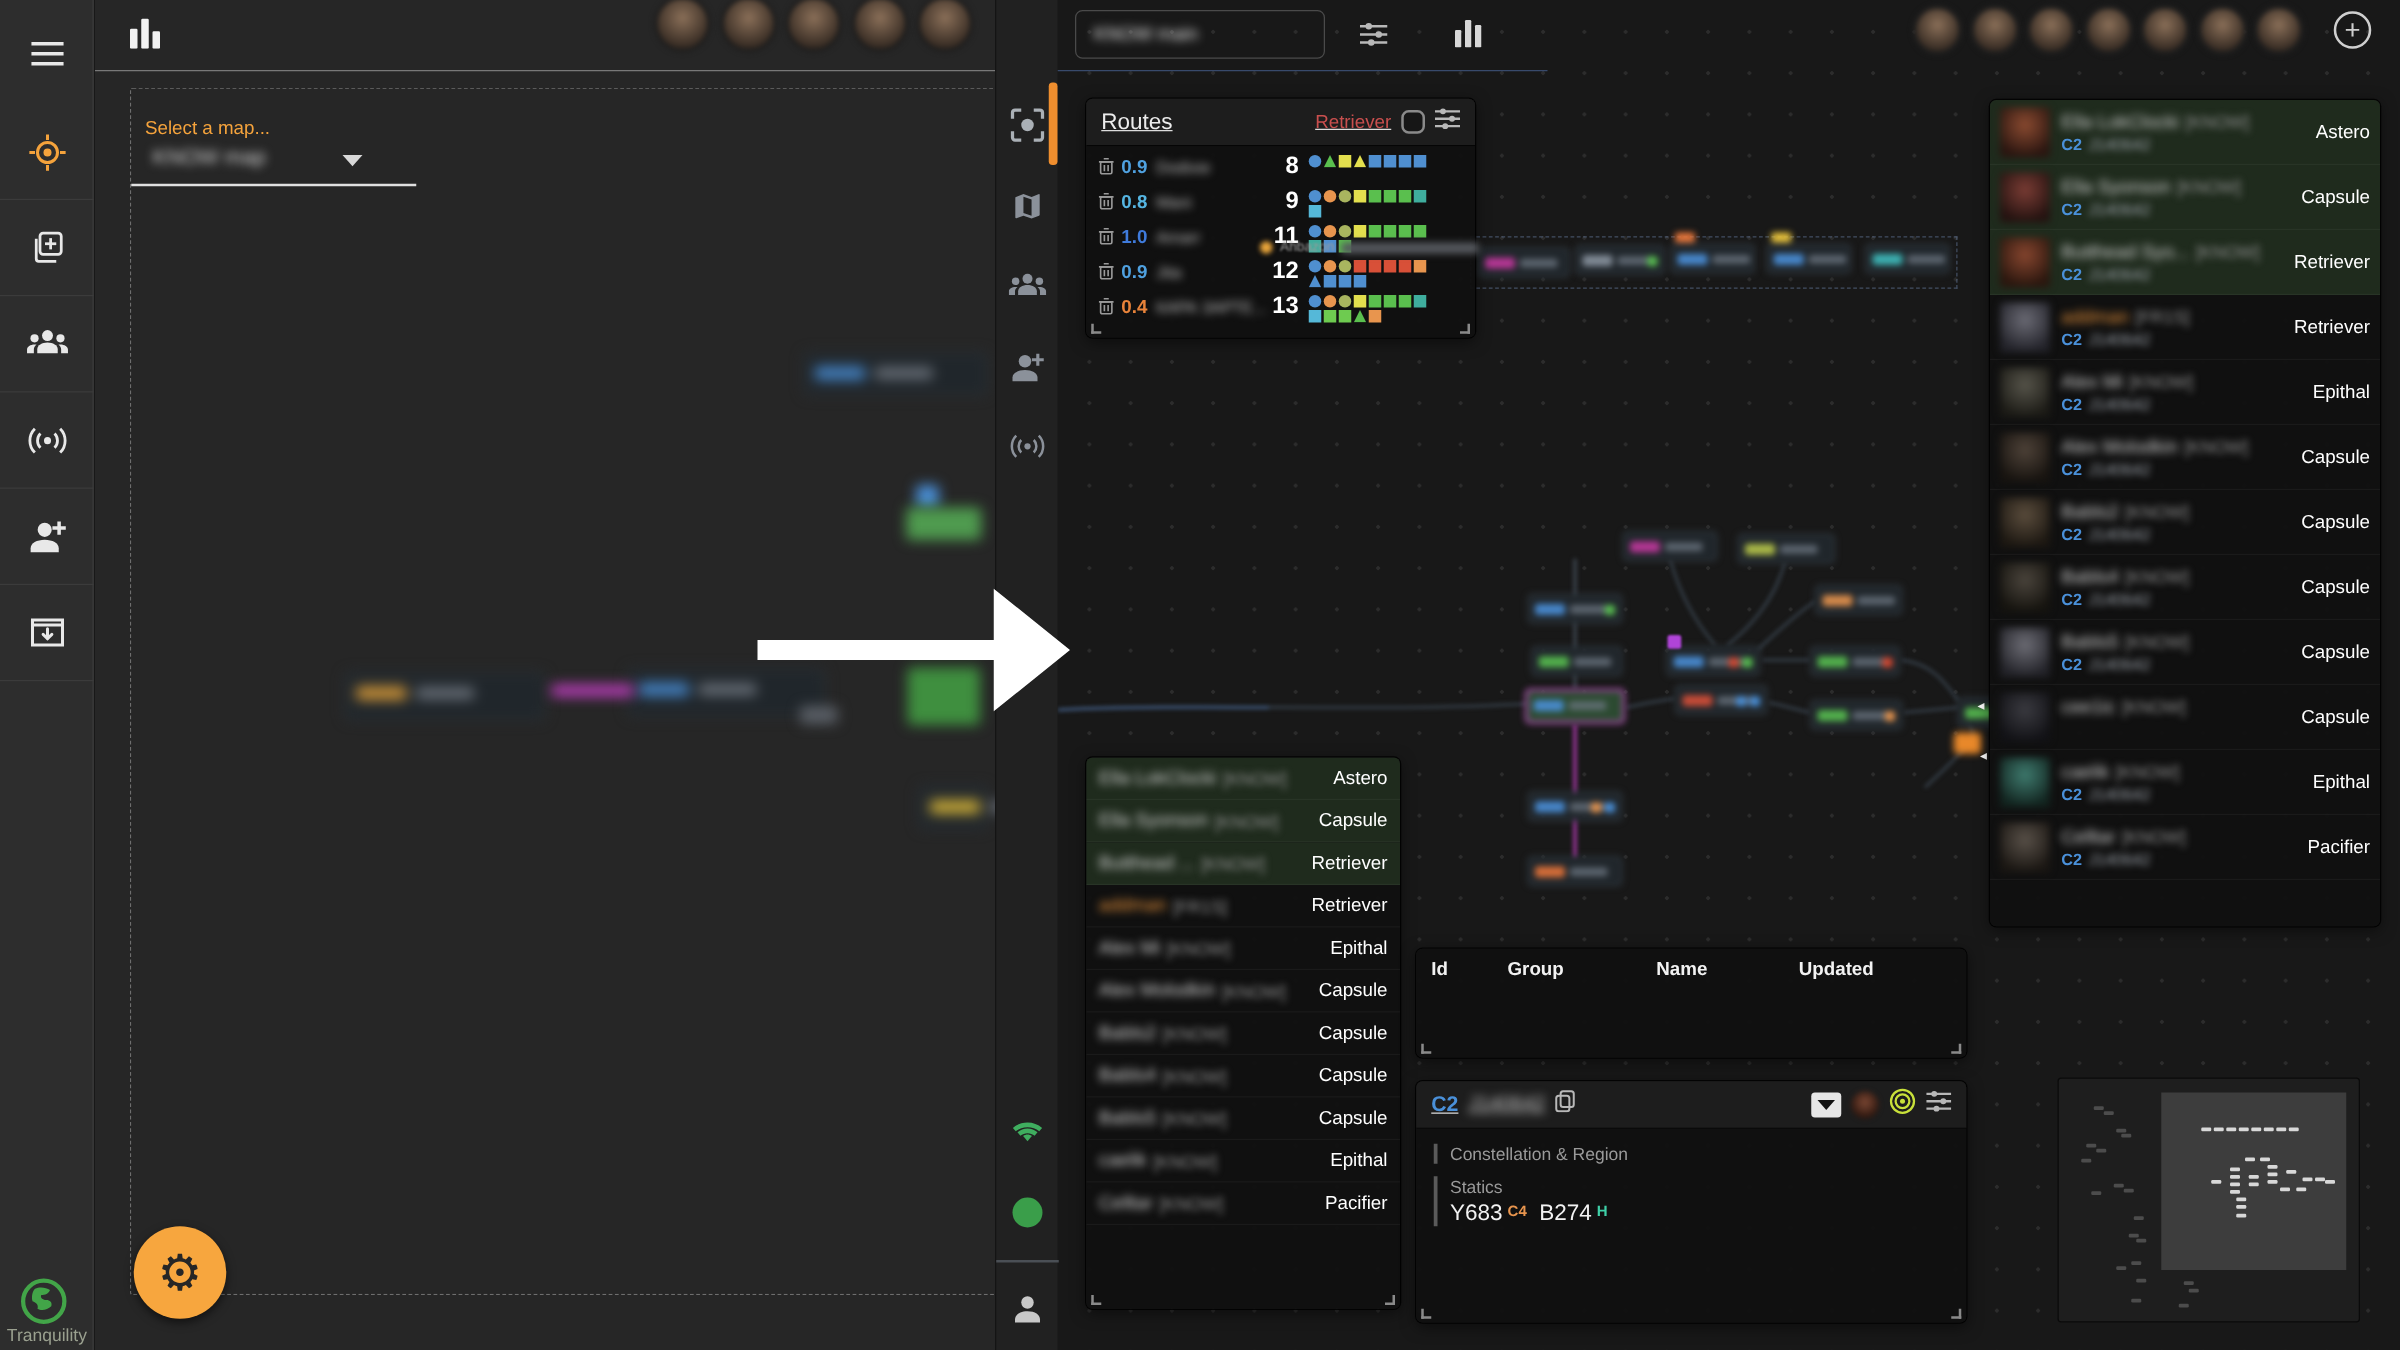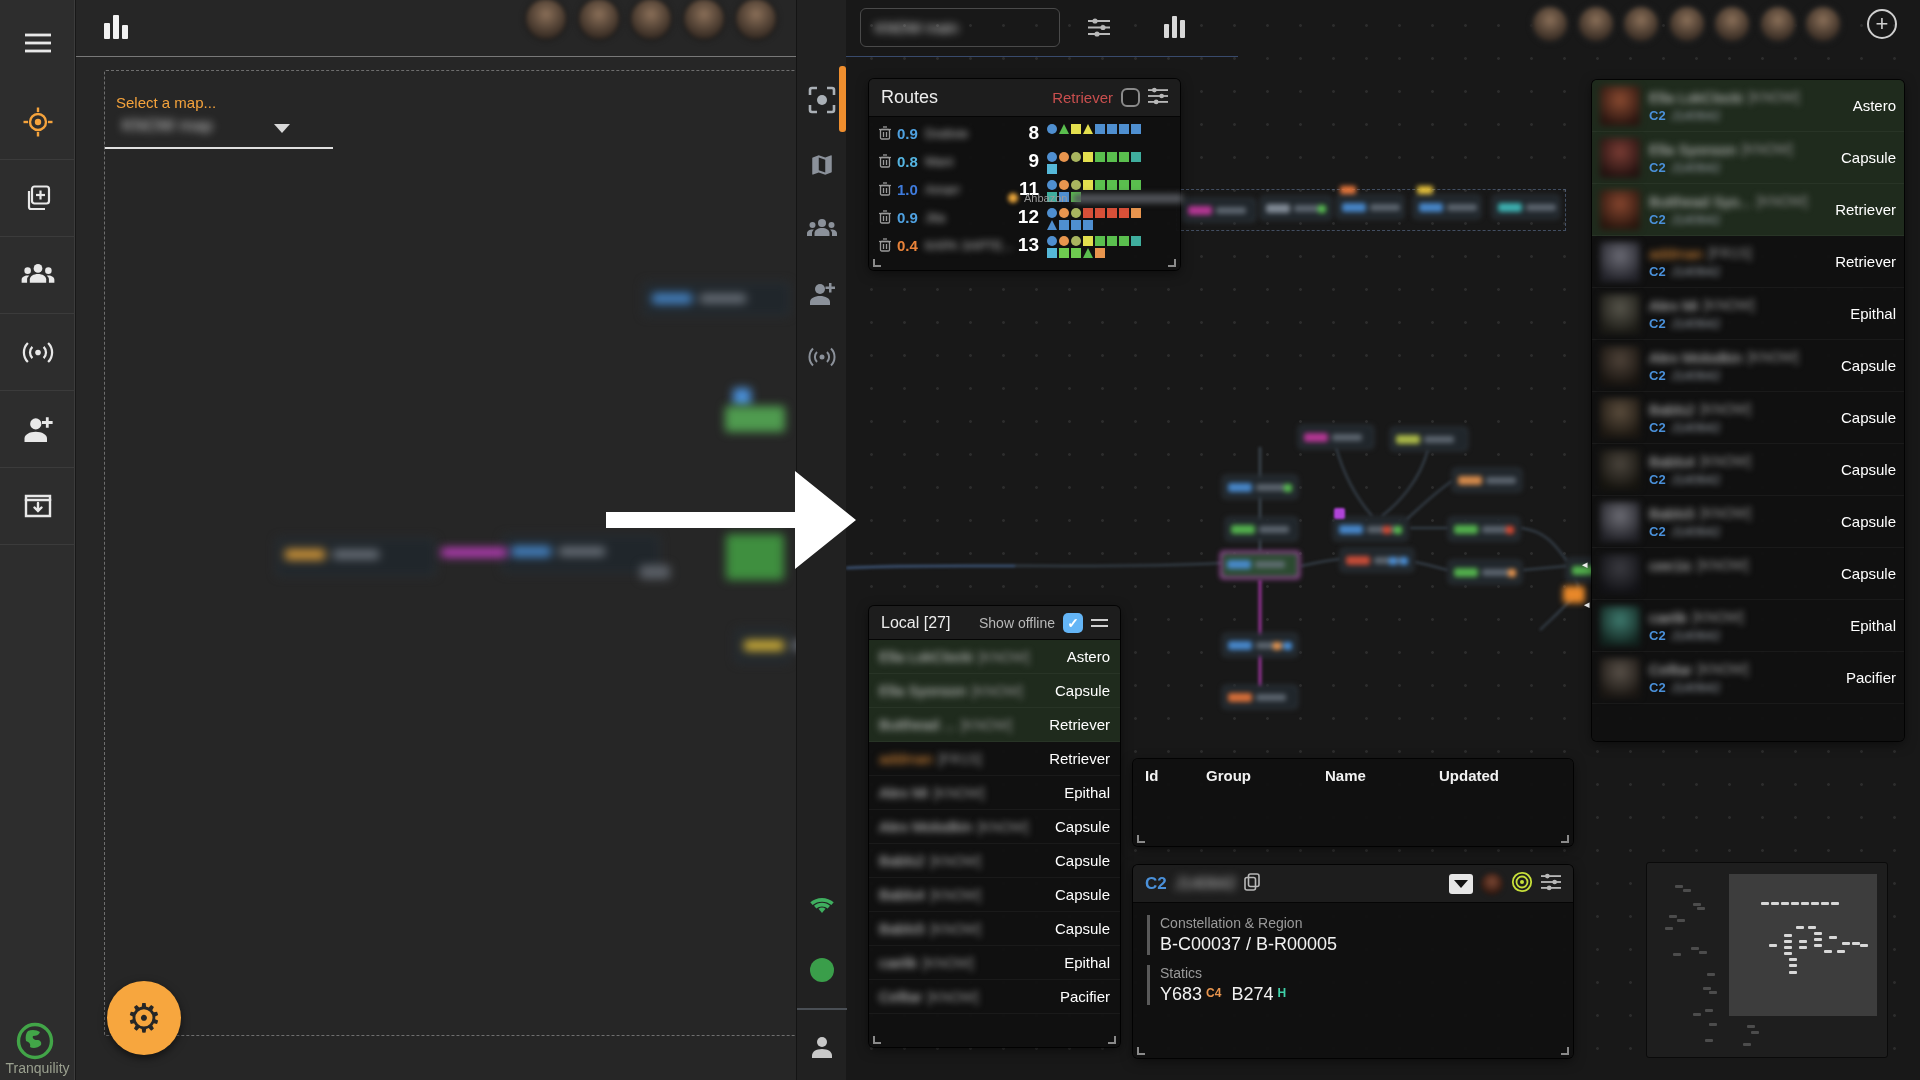--- a/index.html
+++ b/index.html
@@ -76,21 +76,21 @@
 #purple-dot { position:absolute; left:1334px; top:508px; width:11px; height:11px; background:#b044d8;
   border-radius:2px; filter:blur(1px); }
 #orange-glow { position:absolute; left:1563px; top:586px; width:22px; height:17px; background:#e8882a;
   border-radius:3px; filter:blur(3px); }
 .cursor-mark { position:absolute; color:#fff; font-size:11px; filter:blur(.5px); }
 
 
 .panel { position:absolute; background:rgba(17,17,17,.97); border-radius:5px;
   box-shadow:0 0 0 1px rgba(0,0,0,.85), 0 3px 12px rgba(0,0,0,.5); z-index:20; }
 .panel-h { height:34px; background:#1d1d1d; border-bottom:1px solid #050505;
-  border-radius:5px 5px 0 0; display:flex; align-items:center; padding:0 12px; gap:8px; }
+  border-radius:5px 5px 0 0; display:flex; align-items:center; padding:0 12px; gap:8px;text-decoration:underline; }
 .panel-title { font-size:17px; color:#ececec; white-space:nowrap; }
 .spacer { flex:1; }
 .corner { position:absolute; width:8px; height:8px; border-bottom:2px solid #8a8a8a; }
 .corner.cl { left:4px; bottom:3px; border-left:2px solid #8a8a8a; }
 .corner.cr { right:4px; bottom:3px; border-right:2px solid #8a8a8a; }
 
 
 #routes-panel { left:869px; top:79px; width:311px; height:191px; }
 #routes-panel .panel-h { height:38px; }
 #routes-panel .panel-title { font-size:18px; }
@@ -483,30 +483,20 @@
             <div class="shp shp-t" style="background: rgb(90, 191, 78);"></div>
             <div class="shp" style="background: rgb(232, 149, 78);"></div>
           </div>
         </div>
       </div>
     <div class="corner cl"></div>
     <div class="corner cr"></div>
   </div>
 
   <div id="local-panel" class="panel">
-    <div class="panel-h">
-      <span class="panel-title">Local [27]</span>
-      <span class="spacer"></span>
-      <span id="local-offline">Show offline</span>
-      <span id="local-check">✓</span>
-      <span class="menu2">
-          <div></div>
-          <div></div>
-        </span>
-    </div>
     <div id="local-list">
         <div class="lc-row hl">
           <div class="lc-name">Ella LokClocki</div>
           <div class="lc-corp">[KNOW]</div>
           <div class="lc-ship">Astero</div>
         </div>
         <div class="lc-row hl">
           <div class="lc-name">Ella Syonson</div>
           <div class="lc-corp">[KNOW]</div>
           <div class="lc-ship">Capsule</div>
@@ -775,21 +765,20 @@
               <circle cx="7" cy="3" r="2.6"></circle>
               <circle cx="15" cy="9.5" r="2.6"></circle>
               <circle cx="9" cy="16" r="2.6"></circle>
             </g>
           </svg>
       </span>
     </div>
     <div id="sys-body">
       <div class="sys-sec">
         <div class="sys-label">Constellation &amp; Region</div>
-        <div class="sys-value">B-C00037 / B-R00005</div>
       </div>
       <div class="sys-sec">
         <div class="sys-label">Statics</div>
         <div id="statics-line">
             <div>Y683</div>
             <div class="static-type" style="color: rgb(232, 149, 78); margin-right: 6px;">C4</div>
             <div>B274</div>
             <div class="static-type" style="color: rgb(63, 208, 168); margin-right: 6px;">H</div>
           </div>
       </div>

